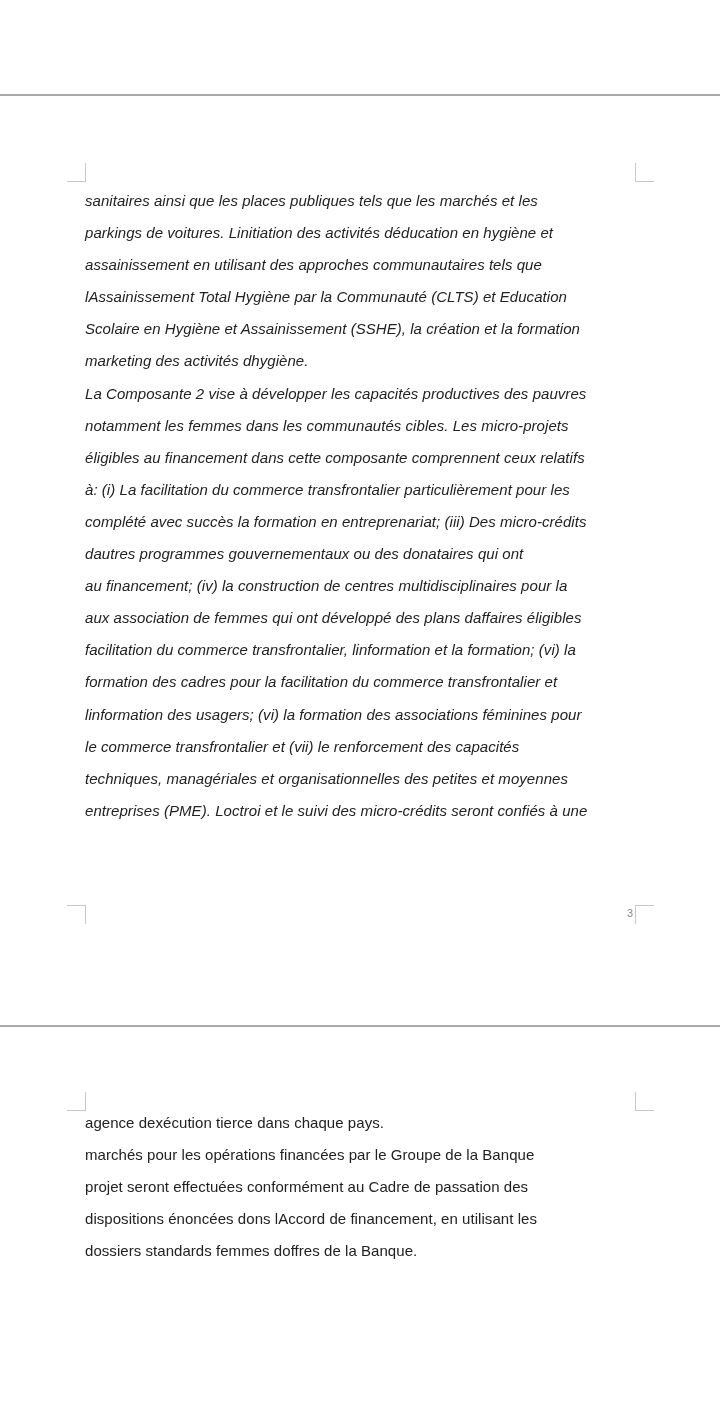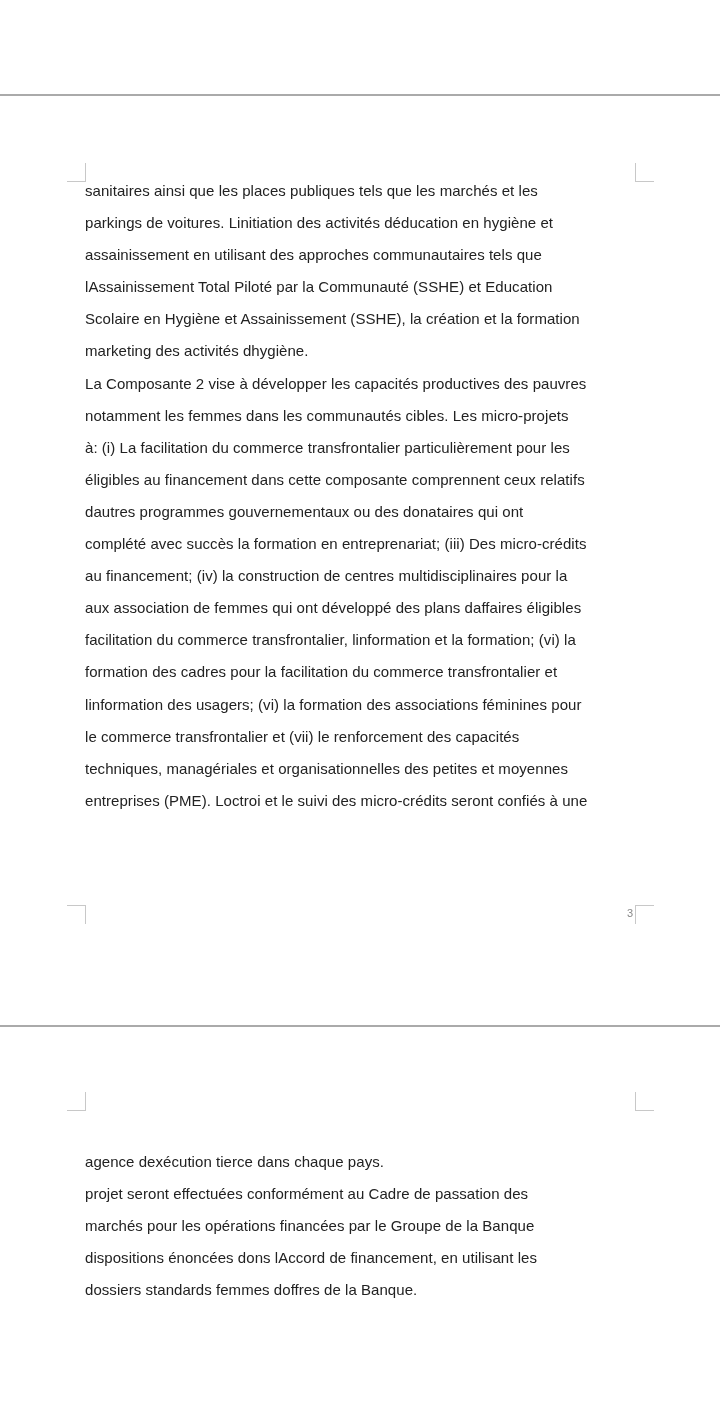--- a/index.html
+++ b/index.html
@@ -30,52 +30,52 @@
 </head>
 <body>
 
 <div class="page-divider" style="top:94px;"></div>
 <div class="page-divider" style="top:1025px;"></div>
 
 <div>
   <div class="corner tl" style="left:67px; top:163px;"></div>
   <div class="corner tr" style="left:635px; top:163px;"></div>
 
-  <div class="text-block" style="top:175px;">
+  <div class="text-block" style="top:185px;font-style:italic;">
     <span class="line">sanitaires ainsi que les places publiques tels que les marchés et les</span>
     <span class="line">parkings de voitures. Linitiation des activités déducation en hygiène et</span>
     <span class="line">assainissement en utilisant des approches communautaires tels que</span>
-    <span class="line">lAssainissement Total Piloté par la Communauté (SSHE) et Education</span>
+    <span class="line">lAssainissement Total Hygiène par la Communauté (CLTS) et Education</span>
     <span class="line">Scolaire en Hygiène et Assainissement (SSHE), la création et la formation</span>
     <span class="line">marketing des activités dhygiène.</span>
     <span class="line">La Composante 2 vise à développer les capacités productives des pauvres</span>
     <span class="line">notamment les femmes dans les communautés cibles. Les micro-projets</span>
+    <span class="line">éligibles au financement dans cette composante comprennent ceux relatifs</span>
     <span class="line">à: (i) La facilitation du commerce transfrontalier particulièrement pour les</span>
-    <span class="line">éligibles au financement dans cette composante comprennent ceux relatifs</span>
+    <span class="line">complété avec succès la formation en entreprenariat; (iii) Des micro-crédits</span>
     <span class="line">dautres programmes gouvernementaux ou des donataires qui ont</span>
-    <span class="line">complété avec succès la formation en entreprenariat; (iii) Des micro-crédits</span>
     <span class="line">au financement; (iv) la construction de centres multidisciplinaires pour la</span>
     <span class="line">aux association de femmes qui ont développé des plans daffaires éligibles</span>
     <span class="line">facilitation du commerce transfrontalier, linformation et la formation; (vi) la</span>
     <span class="line">formation des cadres pour la facilitation du commerce transfrontalier et</span>
     <span class="line">linformation des usagers; (vi) la formation des associations féminines pour</span>
     <span class="line">le commerce transfrontalier et (vii) le renforcement des capacités</span>
     <span class="line">techniques, managériales et organisationnelles des petites et moyennes</span>
     <span class="line">entreprises (PME). Loctroi et le suivi des micro-crédits seront confiés à une</span>
   </div>
 
   <div class="corner bl" style="left:67px; top:905px;"></div>
   <div class="corner br" style="left:635px; top:905px;"></div>
   <span class="page-number" style="left:627px; top:907px;">3</span>
 </div>
 
 <div>
   <div class="corner tl" style="left:67px; top:1092px;"></div>
   <div class="corner tr" style="left:635px; top:1092px;"></div>
 
-  <div class="text-block" style="top:1146px;">
+  <div class="text-block" style="top:1107px;">
     <span class="line">agence dexécution tierce dans chaque pays.</span>
+    <span class="line">marchés pour les opérations financées par le Groupe de la Banque</span>
     <span class="line">projet seront effectuées conformément au Cadre de passation des</span>
-    <span class="line">marchés pour les opérations financées par le Groupe de la Banque</span>
     <span class="line">dispositions énoncées dons lAccord de financement, en utilisant les</span>
     <span class="line">dossiers standards femmes doffres de la Banque.</span>
   </div>
 </div>
 
 </body></html>

